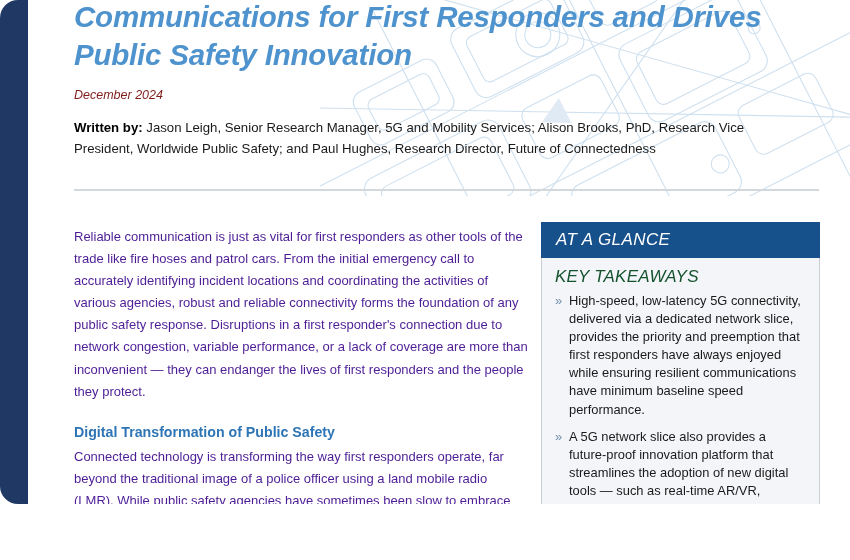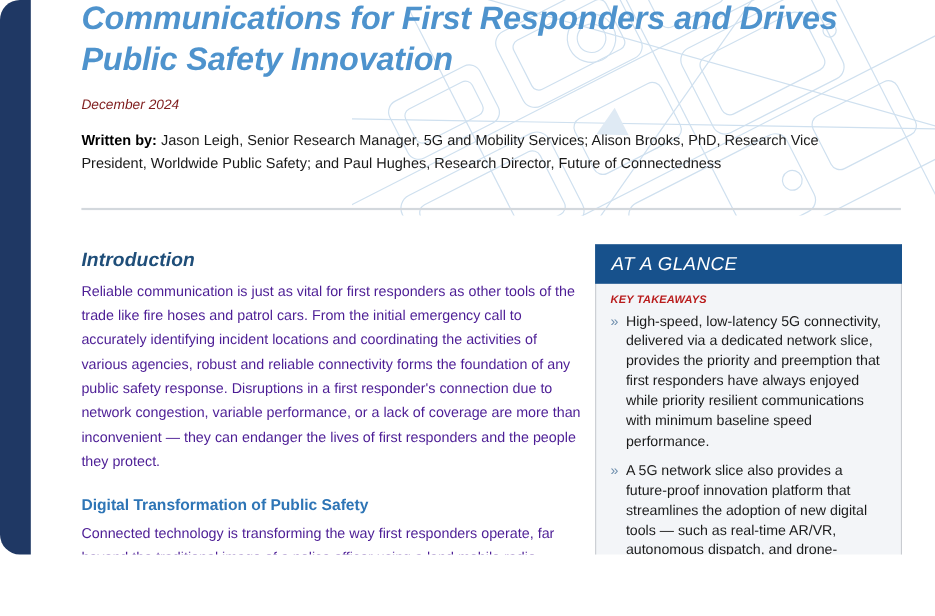--- a/index.html
+++ b/index.html
@@ -154,24 +154,24 @@
     font-style: italic;
     letter-spacing: 0.4px;
     padding: 8px 0 8px 15px;
     margin: 0 -1px;
   }
   .callout-body {
     padding: 9px 13px 13px 13px;
   }
   .takeaways-label {
     margin: 0 0 5px 0;
-    font-size: 10px;
-    font-weight: bold;
-    font-style: italic;
-    color: #b91c1c;
+    font-size: 17px;
+    font-weight: normal;
+    font-style: italic;
+    color: #14532d;
     letter-spacing: 0.2px;
   }
   ul.takeaways {
     list-style: none;
     margin: 0;
     padding: 0;
   }
   ul.takeaways li {
     position: relative;
     padding-left: 14px;
@@ -237,35 +237,34 @@
 
   <div class="title-block">
     <h1 class="doc-title">Communications for First Responders and Drives Public Safety Innovation</h1>
     <p class="doc-date">December 2024</p>
     <p class="byline"><span class="lbl">Written by:</span><span> Jason Leigh, Senior Research Manager, 5G and Mobility Services; Alison Brooks, PhD, Research Vice President, Worldwide Public Safety; and Paul Hughes, Research Director, Future of Connectedness</span></p>
   </div>
 
   <div class="divider"></div>
 
   <div class="body-col">
-    <h2 class="sec-head">Introduction</h2>
     <p class="body-p">Reliable communication is just as vital for first responders as other tools of the trade like fire hoses and patrol cars. From the initial emergency call to accurately identifying incident locations and coordinating the activities of various agencies, robust and reliable connectivity forms the foundation of any public safety response. Disruptions in a first responder's connection due to network congestion, variable performance, or a lack of coverage are more than inconvenient — they can endanger the lives of first responders and the people they protect.</p>
 
     <div class="spacer-para"></div>
 
     <h3 class="sub-head">Digital Transformation of Public Safety</h3>
     <p class="body-p">Connected technology is transforming the way first responders operate, far beyond the traditional image of a police officer using a land mobile radio (LMR). While public safety agencies have sometimes been slow to embrace digital transformation (DX), they are now progressing steadily.</p>
   </div>
 
   <div class="full-width-line">The range of devices used by first responders is expanding and will benefit from advancements in 5G. For example, while</div>
 
   <aside class="callout">
     <div class="callout-head">AT A GLANCE</div>
     <div class="callout-body">
       <p class="takeaways-label">KEY TAKEAWAYS</p>
       <ul class="takeaways">
-        <li><span class="marker">»</span><span>High-speed, low-latency 5G connectivity, delivered via a dedicated network slice, provides the priority and preemption that first responders have always enjoyed while priority resilient communications with minimum baseline speed performance.</span></li>
+        <li><span class="marker">»</span><span>High-speed, low-latency 5G connectivity, delivered via a dedicated network slice, provides the priority and preemption that first responders have always enjoyed while ensuring resilient communications have minimum baseline speed performance.</span></li>
         <li><span class="marker">»</span><span>A 5G network slice also provides a future-proof innovation platform that streamlines the adoption of new digital tools — such as real-time AR/VR, autonomous dispatch, and drone-enabled search and rescue — for first responders.</span></li>
       </ul>
     </div>
   </aside>
 
 </div>
 
 </body></html>

